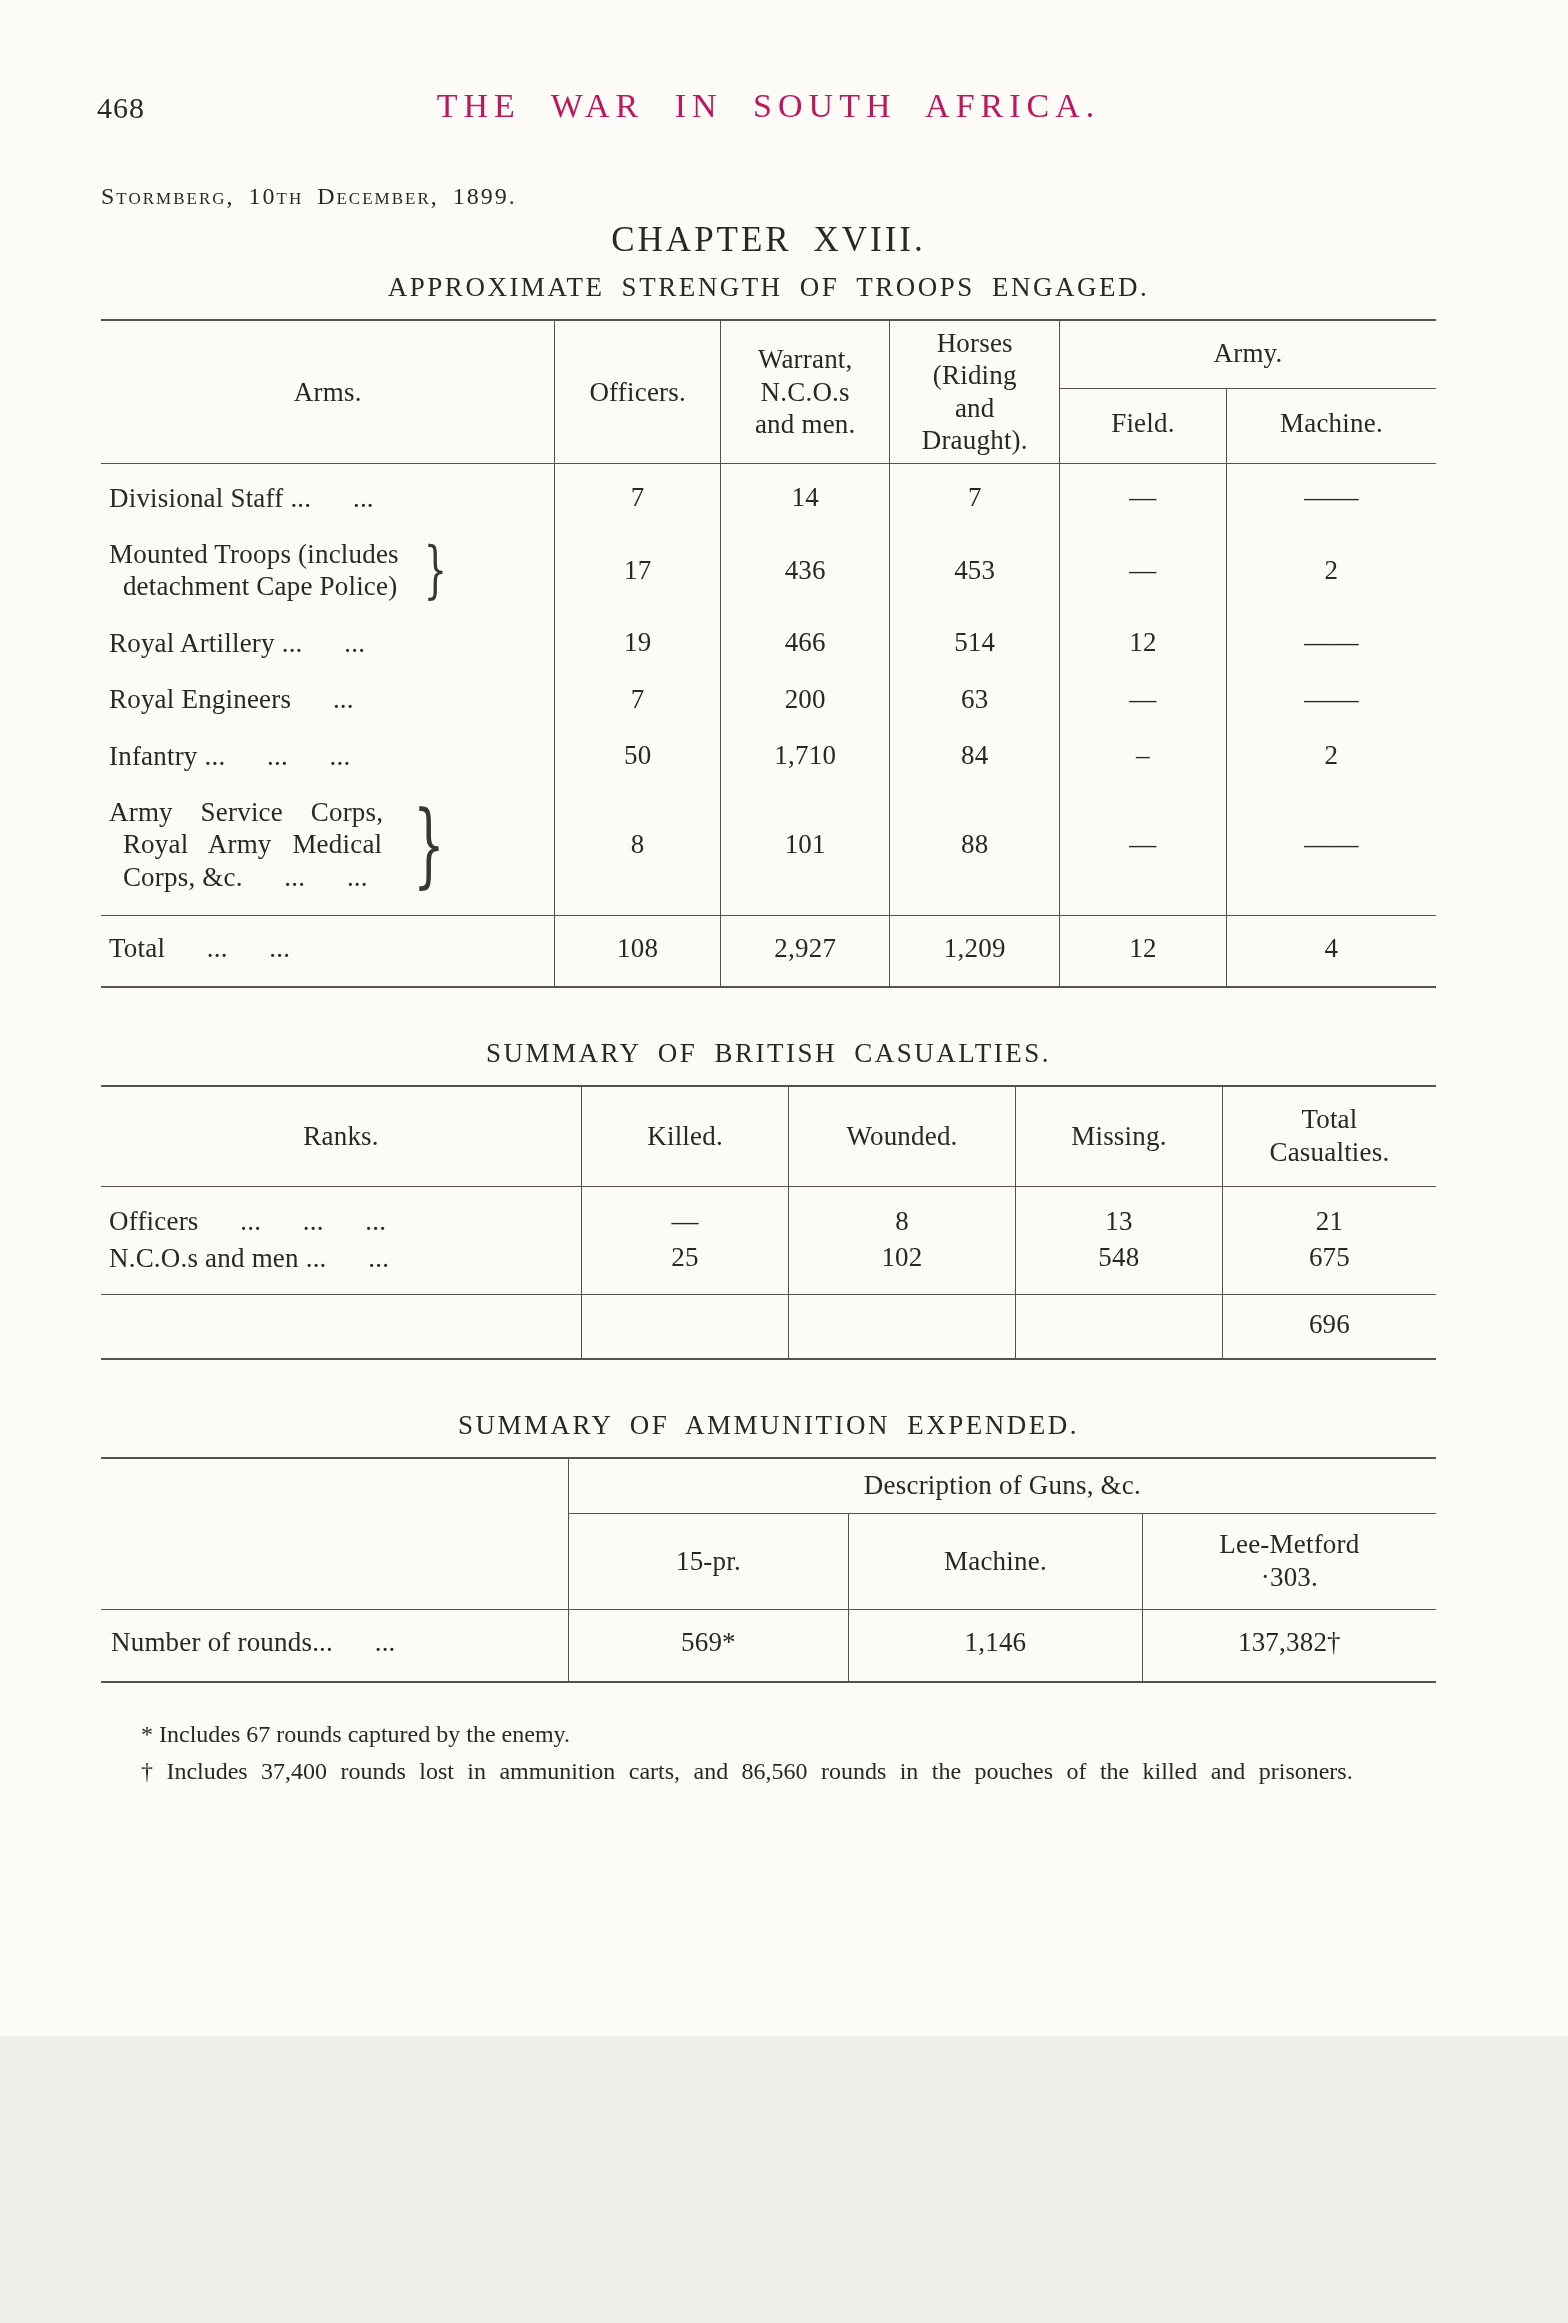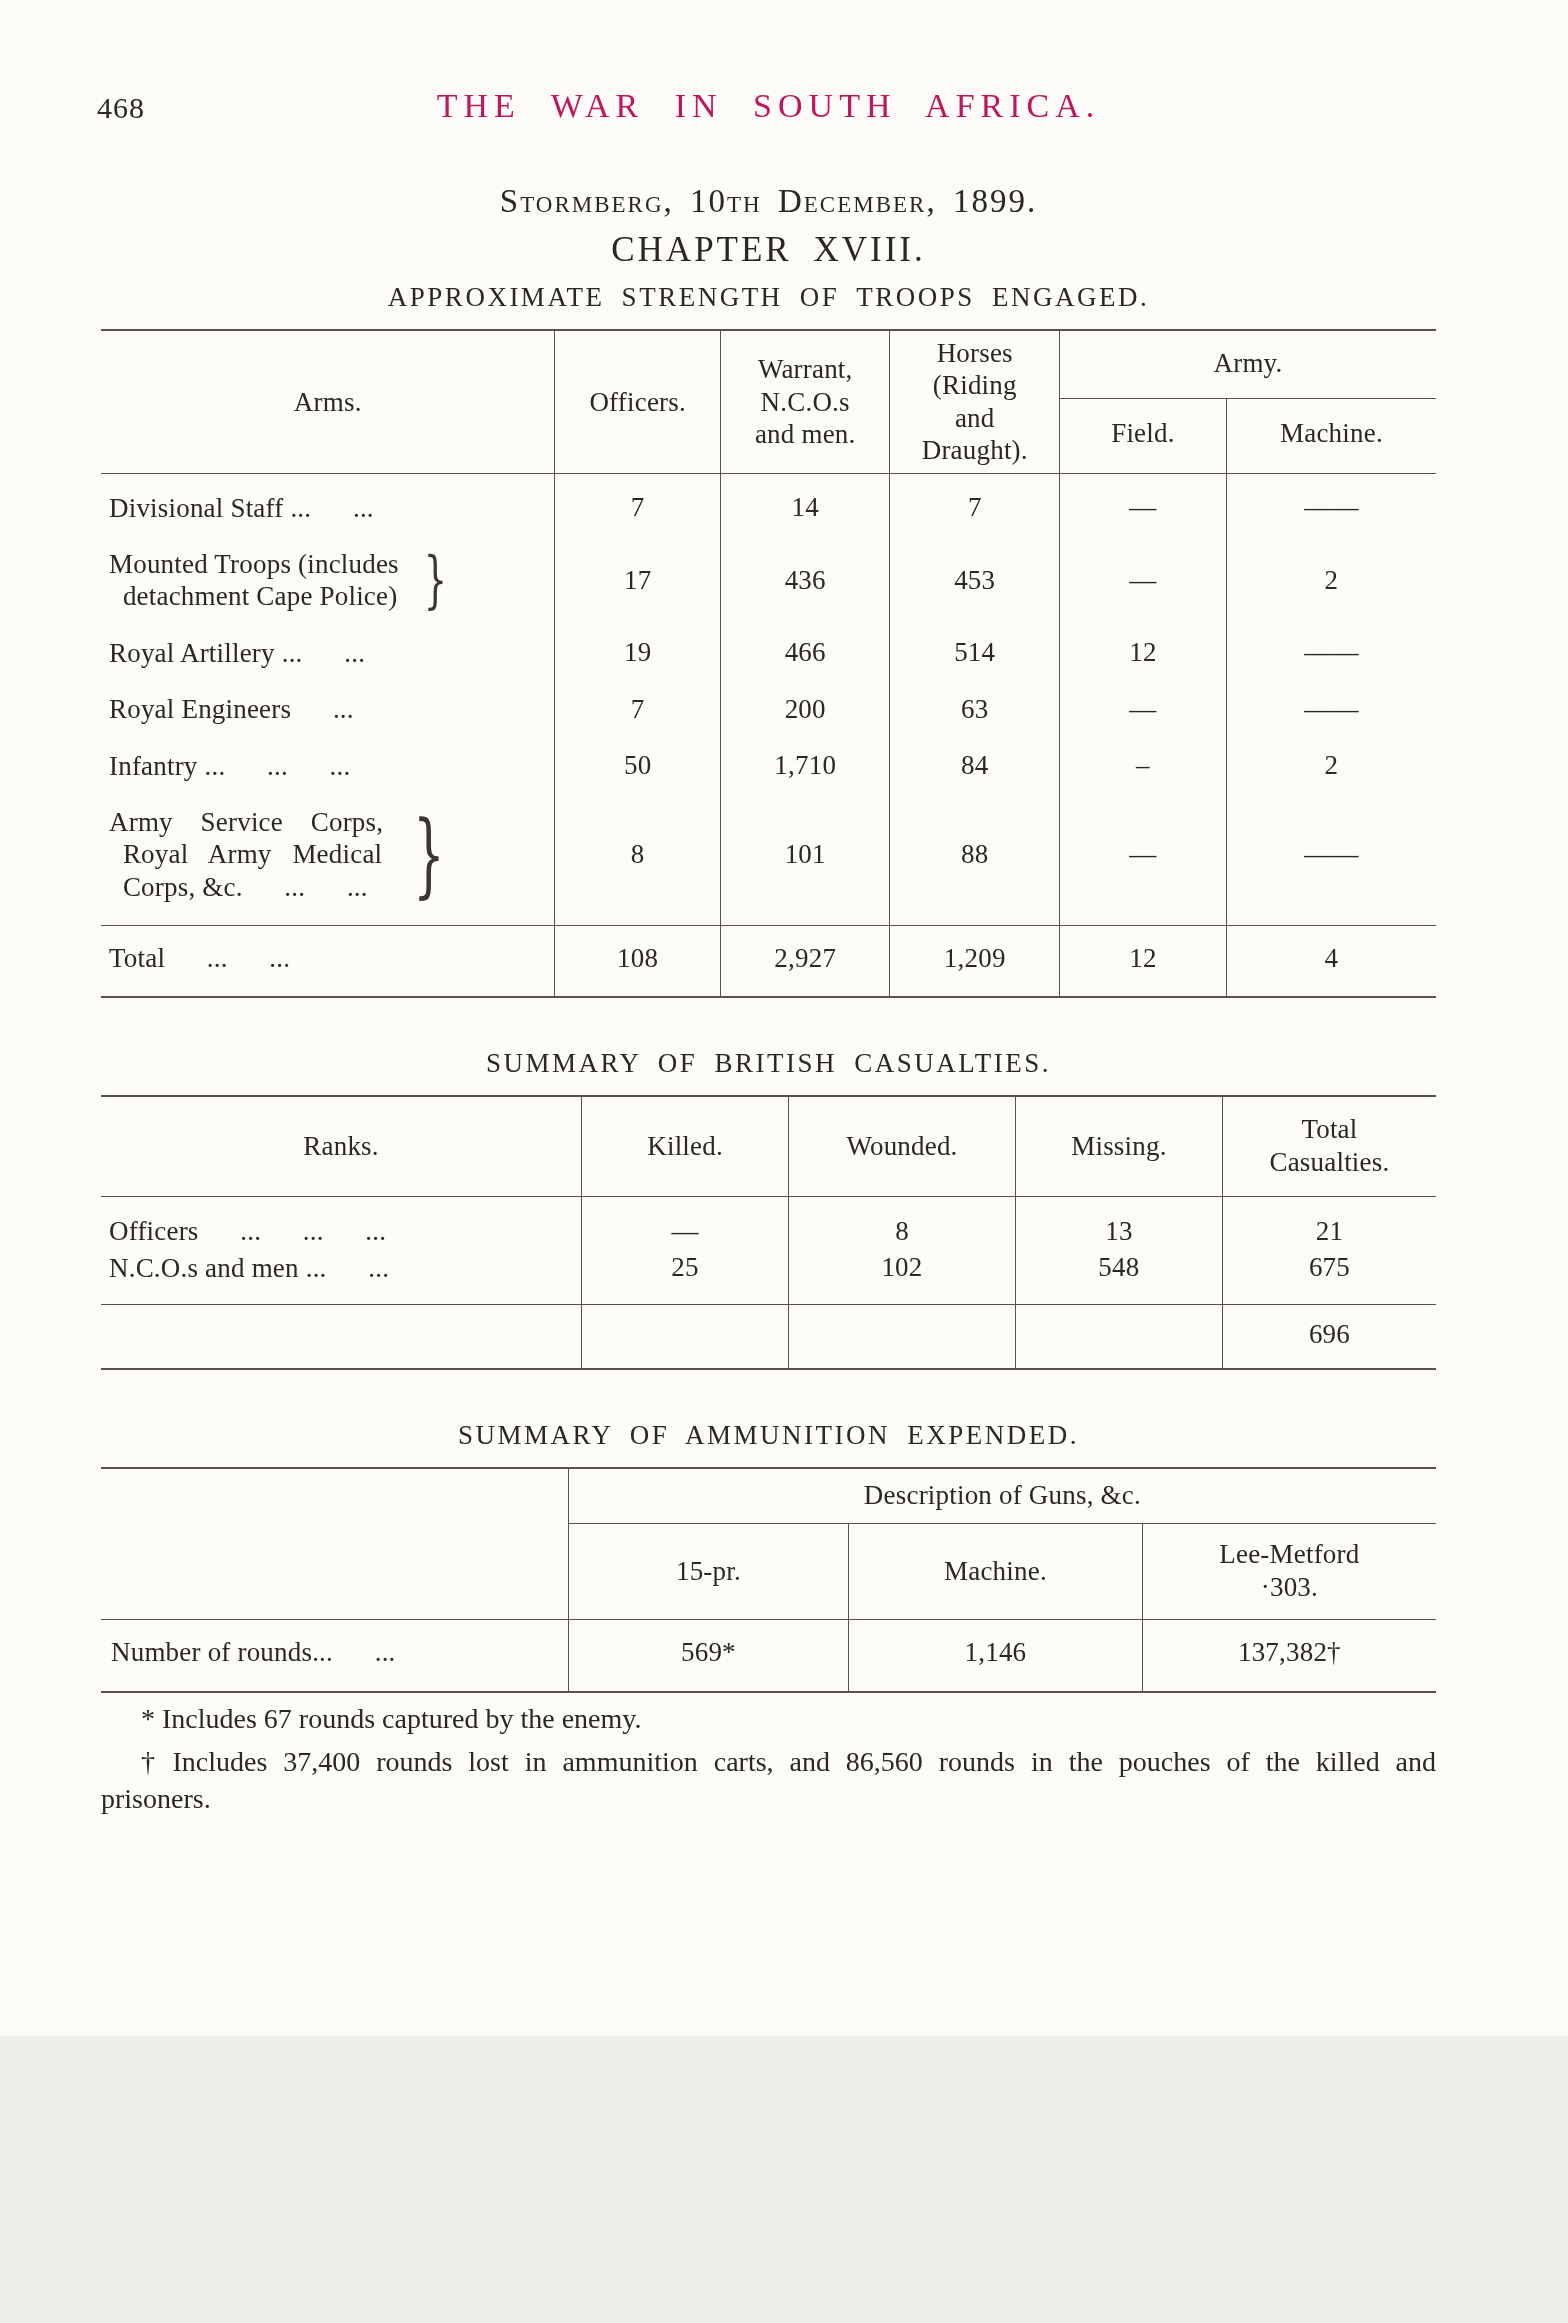--- a/index.html
+++ b/index.html
@@ -12,21 +12,21 @@
   .page{
     position:relative;width:1568px;height:2036px;margin:0 auto;
     background:var(--paper);color:var(--ink);overflow:hidden;
   }
   .content{position:absolute;left:101px;top:87px;width:1335px;}
 
   
   .page-header{position:relative;height:46px;}
   .page-number{position:absolute;left:-4px;top:4px;font-size:30px;letter-spacing:1px;}
   .running-title{text-align:center;font-size:34px;letter-spacing:6px;word-spacing:16px;color:#be185d;}
-  .dateline{margin-top:50px;text-align:center;font-variant:small-caps;font-size:33px;letter-spacing:2px;word-spacing:6px;}
+  .dateline{margin-top:50px;text-align:left;font-variant:small-caps;font-size:24px;letter-spacing:2px;word-spacing:6px;}
   .chapter-heading{margin-top:10px;text-align:center;font-size:35px;letter-spacing:3px;word-spacing:10px;font-weight:normal;}
   .table-title{margin-top:12px;text-align:center;font-size:27px;letter-spacing:2.5px;word-spacing:8px;font-weight:normal;}
   .section-gap{margin-top:50px;}
 
   
   .t{
     width:100%;border-collapse:collapse;table-layout:fixed;
     margin-top:16px;font-size:27px;letter-spacing:0.2px;color:var(--ink);
     border-top:2px solid var(--rule);border-bottom:2px solid var(--rule);
   }
@@ -58,21 +58,21 @@
   .t2 tbody.body tr:first-child td{padding-top:18px;}
   .t2 tbody.body tr:last-child td{padding-bottom:20px;}
   .t2 tbody.totals td{border-top:1.6px solid var(--rule);padding:14px 8px 18px;}
 
   
   .t3 .desc{padding:10px 16px 12px;border-bottom:1.6px solid var(--rule);}
   .t3 .sub{padding:14px 8px 16px;}
   .t3 tbody td{padding:16px 8px 22px;vertical-align:middle;}
 
   
-  .footnotes{margin-top:8px;font-size:28px;}
+  .footnotes{margin-top:36px;font-size:24px;}
   .fn{line-height:1.32;}
   .fn-star{text-indent:40px;}
   .fn-dagger{text-indent:40px;text-align:justify;word-spacing:7.4px;margin-top:6px;}
 </style>
 </head>
 <body>
 
 <div class="page">
   <div class="content">
 

